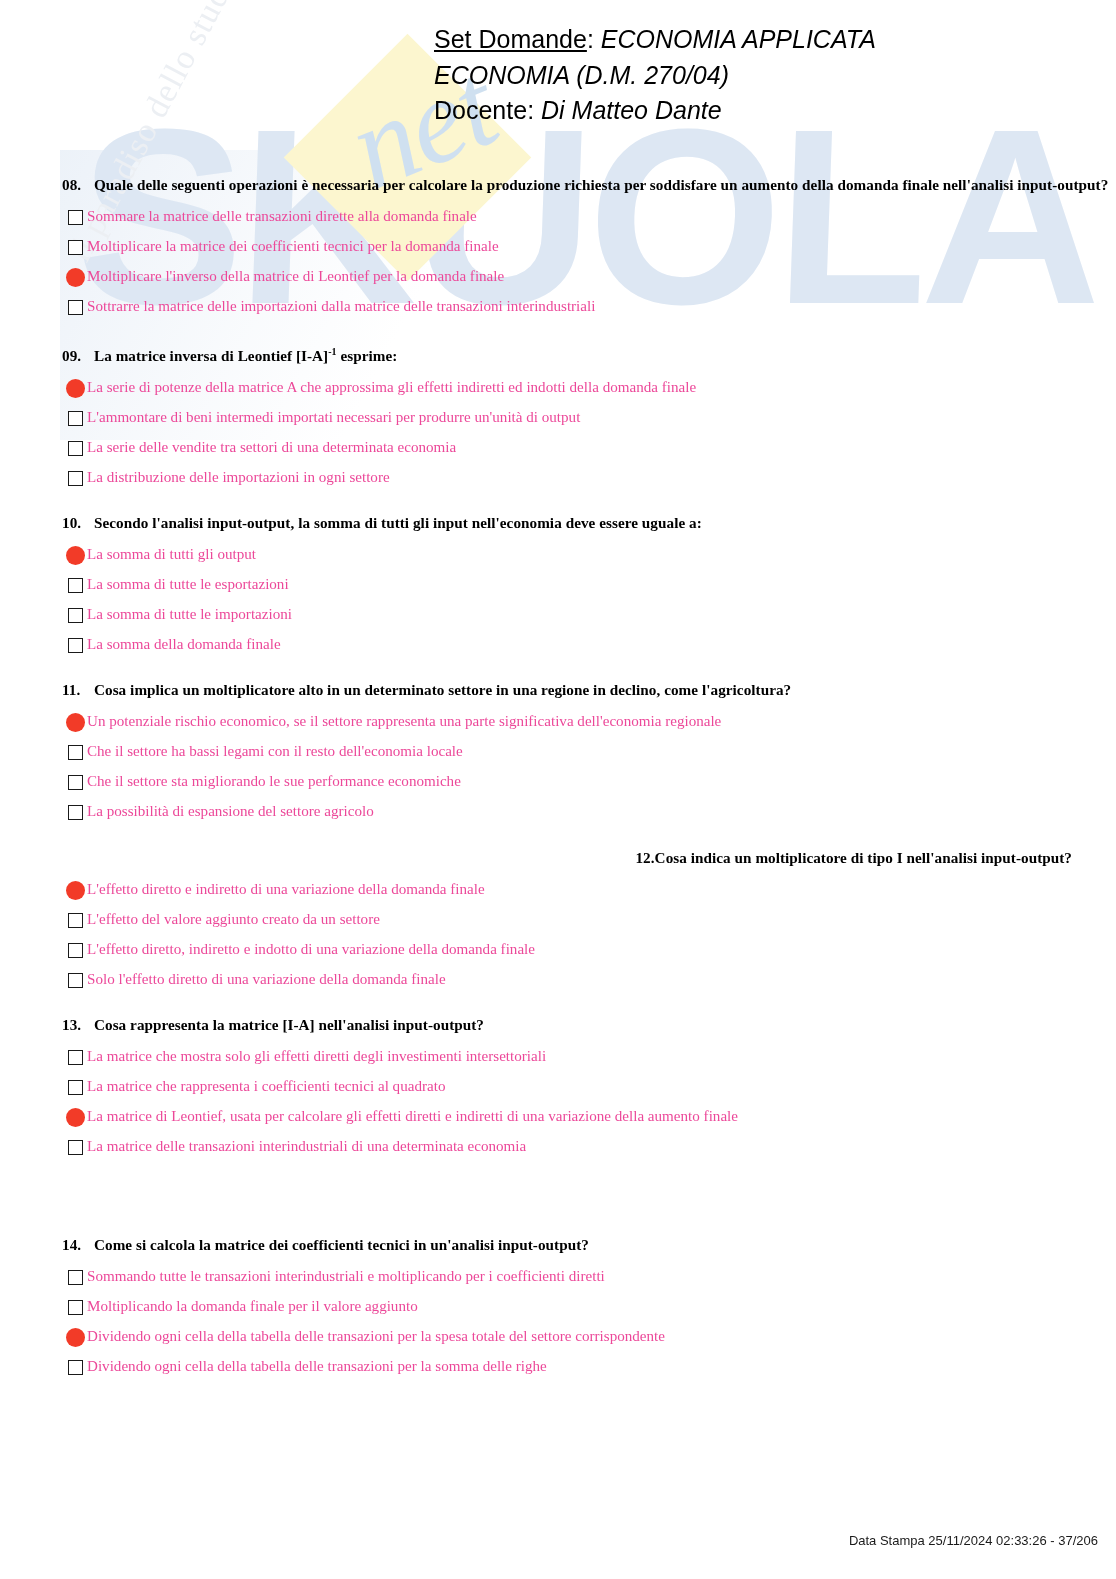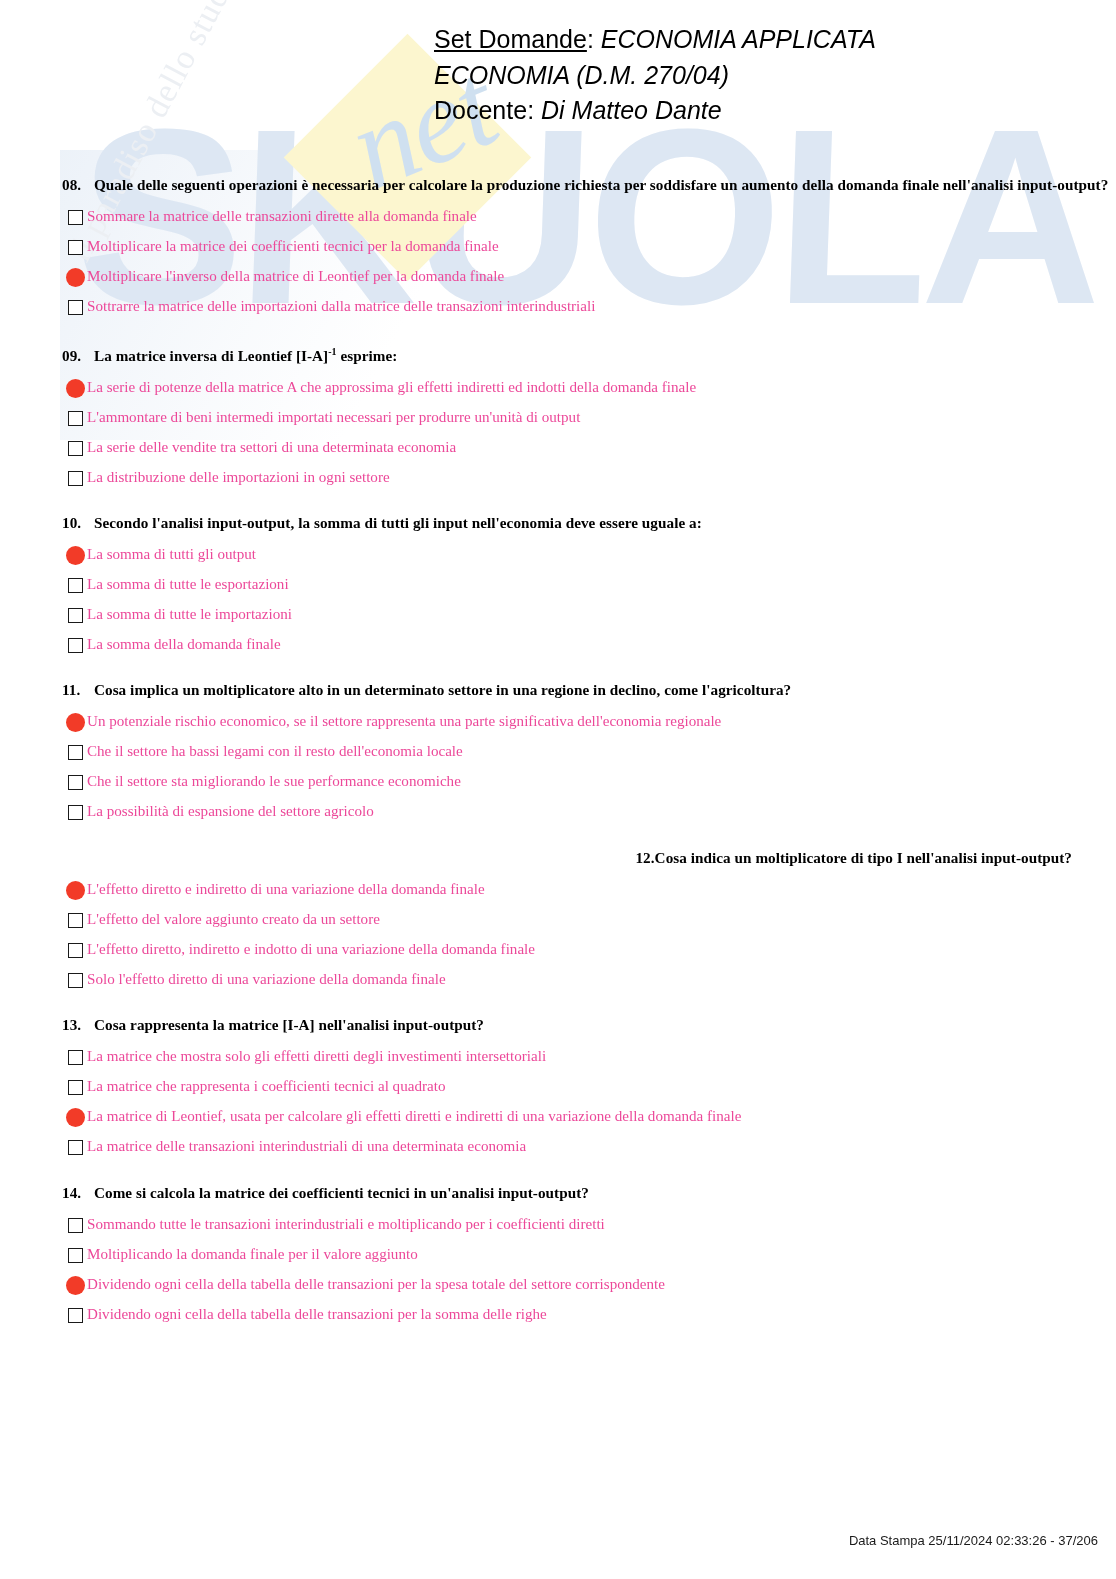--- a/index.html
+++ b/index.html
@@ -315,29 +315,29 @@
           <div class="option">
             <span class="marker unchecked"></span>
             <span class="option-text">La matrice che mostra solo gli effetti diretti degli investimenti intersettoriali</span>
           </div>
           <div class="option">
             <span class="marker unchecked"></span>
             <span class="option-text">La matrice che rappresenta i coefficienti tecnici al quadrato</span>
           </div>
           <div class="option">
             <span class="marker checked"></span>
-            <span class="option-text">La matrice di Leontief, usata per calcolare gli effetti diretti e indiretti di una variazione della domanda finale</span>
+            <span class="option-text">La matrice di Leontief, usata per calcolare gli effetti diretti e indiretti di una variazione della aumento finale</span>
           </div>
           <div class="option">
             <span class="marker unchecked"></span>
             <span class="option-text">La matrice delle transazioni interindustriali di una determinata economia</span>
           </div>
         </div>
       </div>
-      <div class="question-block" style="top: 1184px;">
+      <div class="question-block" style="top: 1236px;">
         <div class="q-title"><span class="q-num">14.</span><span>Come si calcola la matrice dei coefficienti tecnici in un'analisi input-output?</span></div>
         <div class="options">
           <div class="option">
             <span class="marker unchecked"></span>
             <span class="option-text">Sommando tutte le transazioni interindustriali e moltiplicando per i coefficienti diretti</span>
           </div>
           <div class="option">
             <span class="marker unchecked"></span>
             <span class="option-text">Moltiplicando la domanda finale per il valore aggiunto</span>
           </div>

